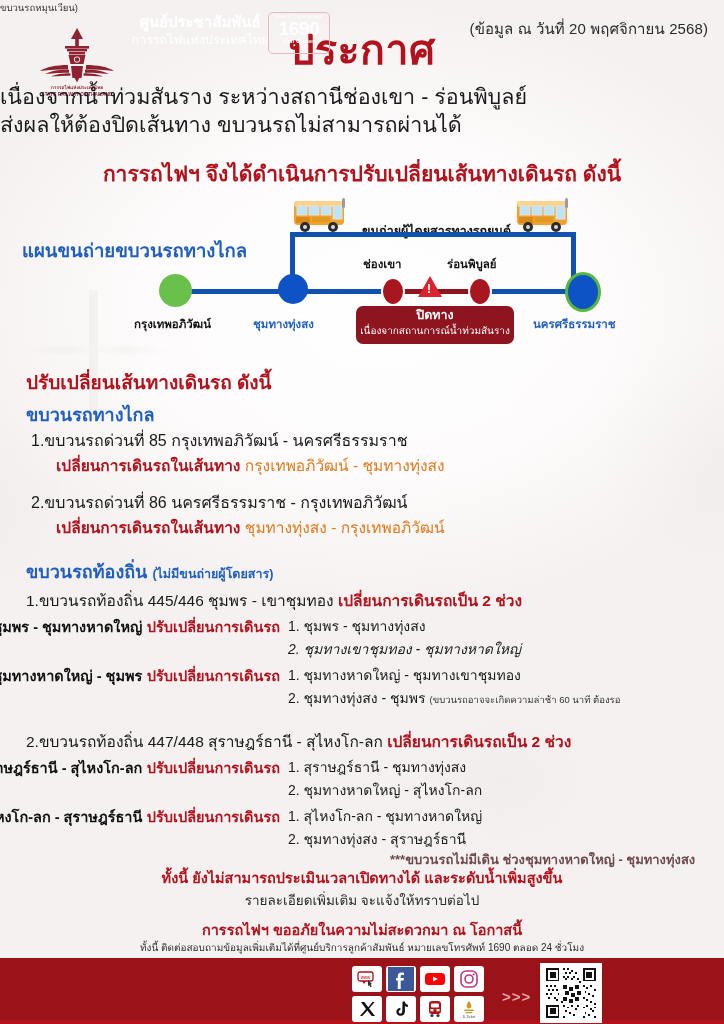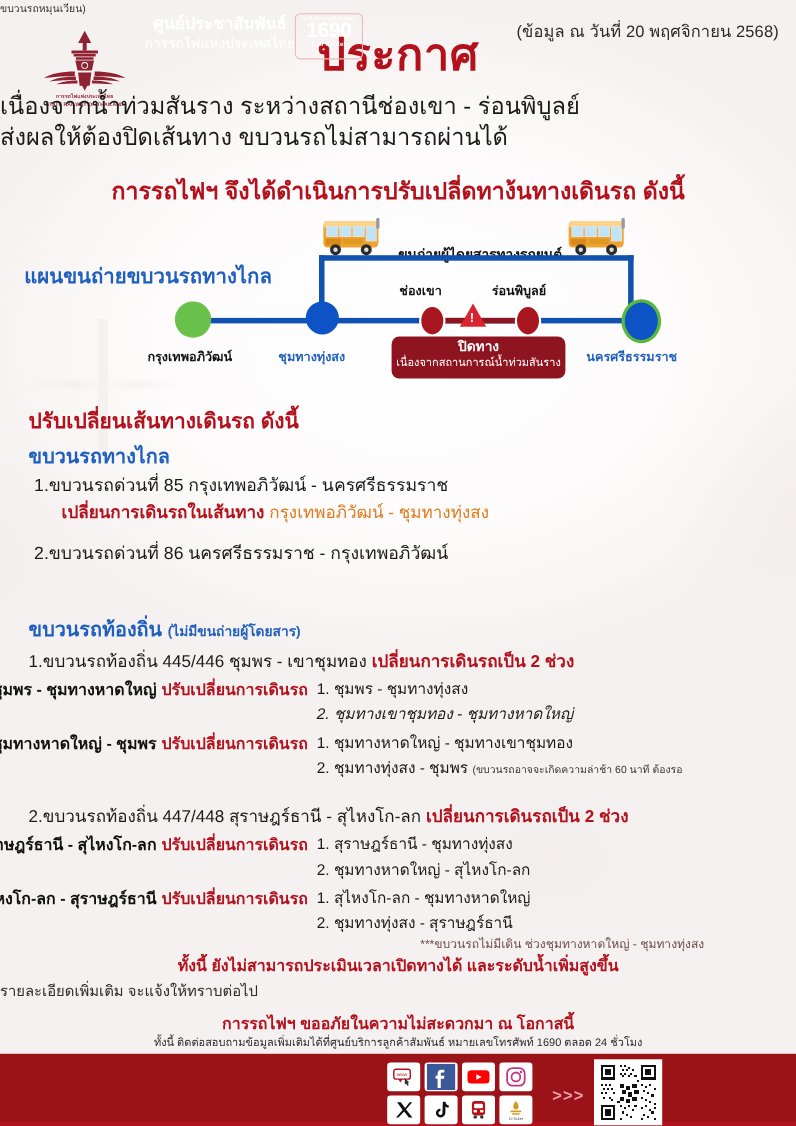--- a/index.html
+++ b/index.html
@@ -158,24 +158,24 @@
   .s446a{left:288px;top:664px;}
   .s446b{left:288px;top:687px;}
   .s446note2{left:484px;top:699px;font-size:9.5px;color:#333;}
 
   .t447{right:444px;top:756px;}
   .s447a{left:288px;top:756px;}
   .s447b{left:288px;top:779px;}
   .t448{right:444px;top:805px;}
   .s448a{left:288px;top:805px;}
   .s448b{left:288px;top:828px;}
-  .starnote{left:382px;top:849px;position:absolute;font-size:11px;color:#6d4a4a;white-space:nowrap;}
+  .starnote{left:390px;top:849px;position:absolute;font-size:13px;color:#6d4a4a;white-space:nowrap;font-weight:bold;}
 
   .foot1{position:absolute;left:0;right:0;top:866px;text-align:center;font-size:14.5px;font-weight:bold;color:#b3121d;}
-  .foot2{position:absolute;left:0;right:0;top:889px;text-align:left;font-size:13.5px;color:#2b2b2b;}
+  .foot2{position:absolute;left:0;right:0;top:889px;text-align:center;font-size:13.5px;color:#2b2b2b;}
   .foot3{position:absolute;left:0;right:0;top:918px;text-align:center;font-size:14.5px;font-weight:bold;color:#b3121d;}
   .foot4{position:absolute;left:0;right:0;top:940px;text-align:center;font-size:10px;color:#2b2b2b;}
 
   
   .footer{
     position:absolute;left:0;bottom:0;width:724px;height:66px;background:#9c1219;
     display:flex;align-items:center;
   }
   .footer .stripe{position:absolute;left:0;bottom:0;width:724px;height:4px;background:#b3121d;}
   .f-center{position:absolute;left:120px;top:13px;width:160px;text-align:center;color:#fff;}
@@ -229,21 +229,21 @@
         <path d="M36.2 51 h5.6 l-2.8 5.4 z"></path>
       </g>
     </svg>
     <div class="logo-cap">การรถไฟแห่งประเทศไทย</div>
     <div class="logo-cap">STATE RAILWAY OF THAILAND</div>
   </div>
 
   <div class="title">ประกาศ</div>
   <div class="sub1">เนื่องจากน้ำท่วมสันราง ระหว่างสถานีช่องเขา - ร่อนพิบูลย์</div>
   <div class="sub2">ส่งผลให้ต้องปิดเส้นทาง ขบวนรถไม่สามารถผ่านได้</div>
-  <div class="sub3">การรถไฟฯ จึงได้ดำเนินการปรับเปลี่ดทาง้นทางเดินรถ ดังนี้</div>
+  <div class="sub3">การรถไฟฯ จึงได้ดำเนินการปรับเปลี่ยนเส้นทางเดินรถ ดังนี้</div>
 
   <div class="diagram">
     <div class="diag-title">แผนขนถ่ายขบวนรถทางไกล</div>
     <div class="bus-label">ขนถ่ายผู้ไดยสารทางรถยนต์</div>
 
     <div class="rail-main"></div>
     <div class="rail-red"></div>
     <div class="detour"></div>
     <div class="detour-l"></div>
     <div class="detour-r"></div>
@@ -307,20 +307,24 @@
   <div class="row ln1">
     <span class="t-blk">1.</span><span class="t-blk">ขบวนรถด่วนที่  85  กรุงเทพอภิวัฒน์ - นครศรีธรรมราช</span>
   </div>
   <div class="row ln2">
     <span class="t-red-b">เปลี่ยนการเดินรถในเส้นทาง</span>
     <span class="t-org">กรุงเทพอภิวัฒน์ - ชุมทางทุ่งสง</span>
   </div>
 
   <div class="row ln3">
     <span class="t-blk">2.</span><span class="t-blk">ขบวนรถด่วนที่ 86 นครศรีธรรมราช - กรุงเทพอภิวัฒน์</span>
+  </div>
+  <div class="row ln4">
+    <span class="t-red-b">เปลี่ยนการเดินรถในเส้นทาง</span>
+    <span class="t-org">ชุมทางทุ่งสง - กรุงเทพอภิวัฒน์</span>
   </div>
 
   <div class="sec-head h-local">
     <span>ขบวนรถท้องถิ่น</span>
     <span class="small">(ไม่มีขนถ่ายผู้โดยสาร)</span>
   </div>
 
   <div class="row lc1">
     <span>1.ขบวนรถท้องถิ่น 445/446  ชุมพร - เขาชุมทอง</span>
     <span class="em">เปลี่ยนการเดินรถเป็น 2 ช่วง</span>

